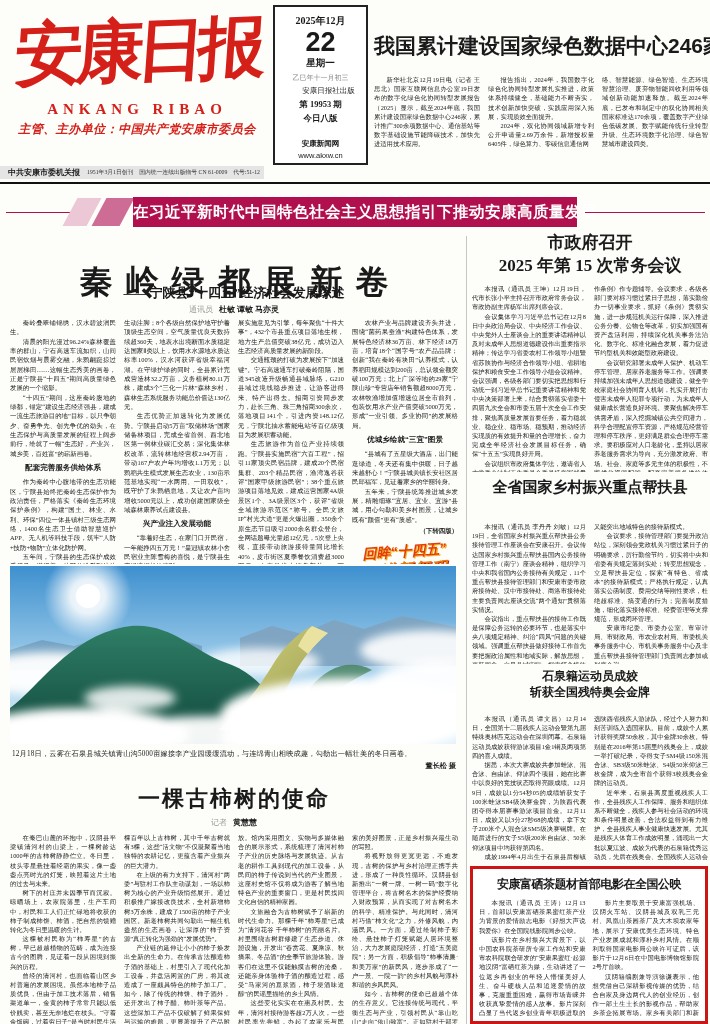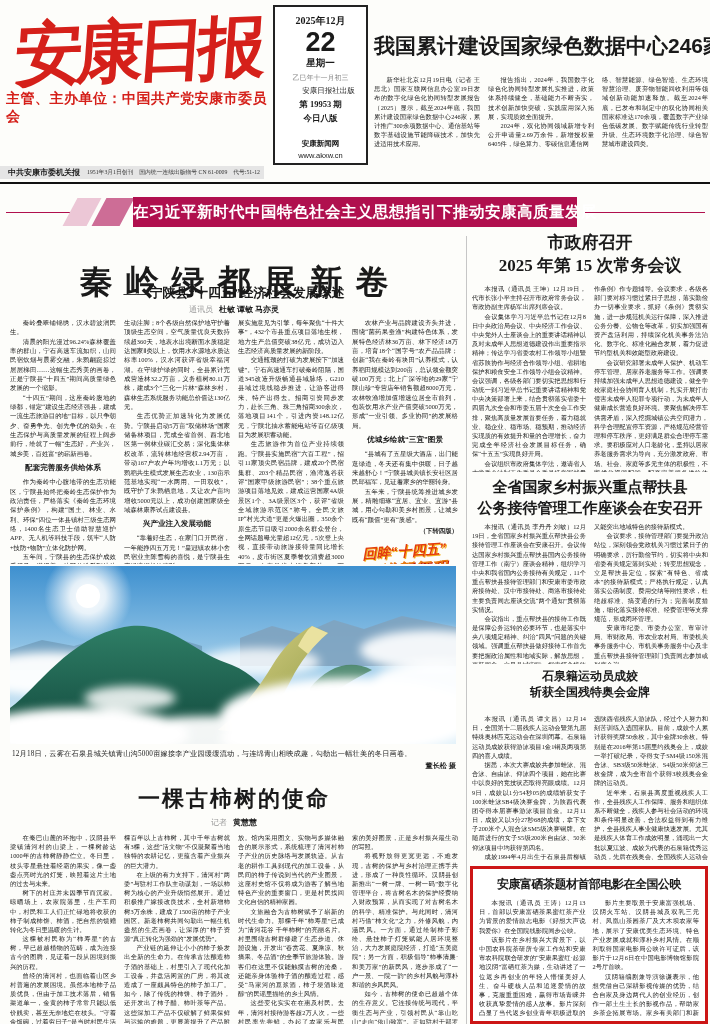--- a/index.html
+++ b/index.html
@@ -4,21 +4,21 @@
 <style>
   html,body{margin:0;padding:0;background:#888;}
   .page{position:relative;width:710px;height:1024px;background:#fdfdfa;overflow:hidden;
         font-family:"Liberation Serif",serif;color:#1a1a1a;margin:0 auto;}
   
   .masthead{position:absolute;left:6px;top:2px;width:262px;height:162px;}
   .calligraphy{font-family:"Liberation Serif",serif;font-size:68px;font-weight:bold;color:#d5201a;
                line-height:1.05;letter-spacing:-7px;text-align:center;transform:rotate(-2deg) skewX(-6deg);
                margin-top:14px;white-space:nowrap;}
   .pinyin{text-align:center;color:#d5201a;font-weight:bold;font-size:15px;letter-spacing:5px;margin-top:14px;}
-  .supervisor{color:#d5201a;font-weight:bold;font-size:14px;margin-top:3px;letter-spacing:.5px;}
+  .supervisor{text-align:center;color:#d5201a;font-weight:bold;font-size:12px;margin-top:3px;letter-spacing:.5px;font-style:italic;}
   .org-strip{position:absolute;left:0;top:166px;width:264px;height:13px;background:#e5e5e5;
              display:flex;align-items:center;gap:7px;padding-left:8px;box-sizing:border-box;}
   .org-name{font-weight:bold;font-size:8px;}
   .org-meta{font-size:5.8px;color:#333;white-space:nowrap;}
   .rule-full{position:absolute;left:0;top:182px;width:710px;height:2px;background:#111;}
   
   .date-box{position:absolute;left:273px;top:5px;width:95px;height:160px;border:2px solid #222;
             background:#fff;text-align:center;box-sizing:border-box;padding-top:7px;}
   .db-ym{font-weight:bold;font-size:10px;}
   .db-day{font-weight:bold;font-size:27px;line-height:1.05;font-family:"Liberation Sans",sans-serif;}
@@ -89,20 +89,21 @@
               font-weight:bold;font-size:12px;letter-spacing:-.5px;white-space:nowrap;}
   .red-box .cols{display:flex;gap:7px;padding:0 6px;height:120px;overflow:hidden;}
 </style>
 </head>
 <body>
 
 <div class="page">
 
   <div class="masthead">
     <div class="calligraphy">安康日报</div>
+    <div class="pinyin">ANKANG  RIBAO</div>
     <div class="supervisor">主管、主办单位：中国共产党安康市委员会</div>
   </div>
   <div class="org-strip">
     <span class="org-name">中共安康市委机关报</span>
     <span class="org-meta">1951年3月1日创刊　国内统一连续出版物号 CN 61-0009　代号:51-12</span>
   </div>
   <div class="rule-full"></div>
 
   <div class="date-box">
     <div class="db-ym">2025年12月</div>
@@ -275,21 +276,20 @@
         <div class="blk-p">会议组织市政府集体学法，邀请省人大常委会法制工作委员会委员杨学军就贯彻落实《陕西省机关运行保障工</div>
       </div>
     <div class="coltext">
         <div class="blk-c">作条例》作专题辅导。会议要求，各级各部门要对标习惯过紧日子思想，落实勤俭办一切事业要求，抓好《条例》贯彻实施，进一步规范机关运行保障，深入推进公务分餐、公物仓等改革，切实加强国有资产盘活利用，持续深化机关事务法治化、数字化、标准化融合发展，着力促进节约型机关和效能型政府建设。</div>
         <div class="blk-p">会议研究部署未成年人保护、机动车停车管理、居家养老服务等工作。强调要持续加强未成年人思想道德建设，健全学校家庭社会协同育人机制，扎实开展打击侵害未成年人犯罪专项行动，为未成年人健康成长营造良好环境。要聚焦解决停车供需矛盾，深入挖掘城镇公共空间潜力，科学合理配置停车资源，严格规范经营管理和停车秩序，更好满足群众合理停车需求。要积极应对人口老龄化，坚持以居家养老服务需求为导向，充分激发政府、市场、社会、家庭等多元主体的积极性，不断优化资源配置，配套完善服务供给体系，促进养老服务高质量发展。会议还研究了其他事项。</div>
       </div>
   </div>
 
   <h3 class="rz-h art-b-h">
     <span>全省国家乡村振兴重点帮扶县</span><br>
-    <span>公务接待管理工作座谈会在安召开</span>
   </h3>
   <div class="rz-cols art-b-cols">
     <div class="coltext">
         <div class="blk-p">本报讯（通讯员 李丹丹 刘敏）12月19日，全省国家乡村振兴重点帮扶县公务接待管理工作座谈会在安康召开。会议传达国家乡村振兴重点帮扶县国内公务接待管理工作（南宁）座谈会精神，组织学习中央和我省国内公务接待有关规定，11个重点帮扶县接待管理部门和安康市委市政府接待处、汉中市接待处、商洛市接待处主要负责同志座谈交流“两个通知”贯彻落实情况。</div>
         <div class="blk-p">会议指出，重点帮扶县的接待工作既是保障公务运转的必要环节，也是落实中央八项规定精神、纠治“四风”问题的关键领域。强调重点帮扶县做好接待工作首先要把握政治属性和地域实际，解放思想，更新观念，立足县域实际，探索符合接待工作新形势新要求，</div>
       </div>
     <div class="coltext">
         <div class="blk-c">又能突出地域特色的接待新模式。</div>
         <div class="blk-p">会议要求，接待管理部门要提升政治站位，深刻领会党政机关习惯过紧日子的明确要求，厉行勤俭节约，切实将中央和省委有关规定落到实处；转变思想观念，立足帮扶县定位，探索“有特色、省成本”的接待新模式；严格执行规定，认真落实公函制度、费用交纳等刚性要求，杜绝超标准、搞变通的行为；完善制度措施，细化落实接待标准、经费管理等支撑规范，形成闭环管理。</div>
         <div class="blk-p">安康市纪委、市委办公室、市审计局、市财政局、市农业农村局、市委机关事务服务中心、市机关事务服务中心及非重点帮扶县接待管理部门负责同志参加或列席会议。</div>

